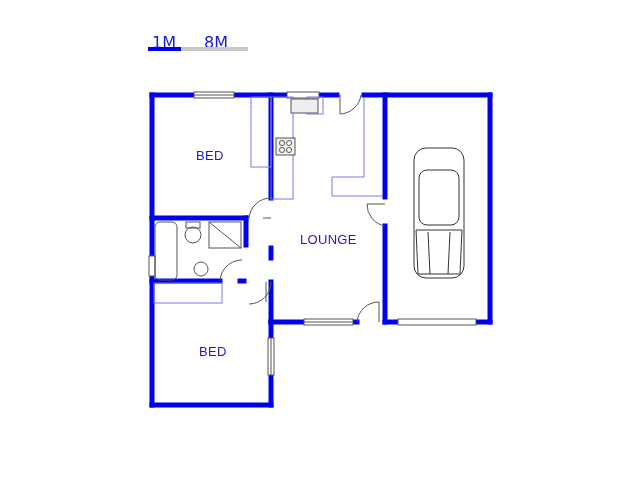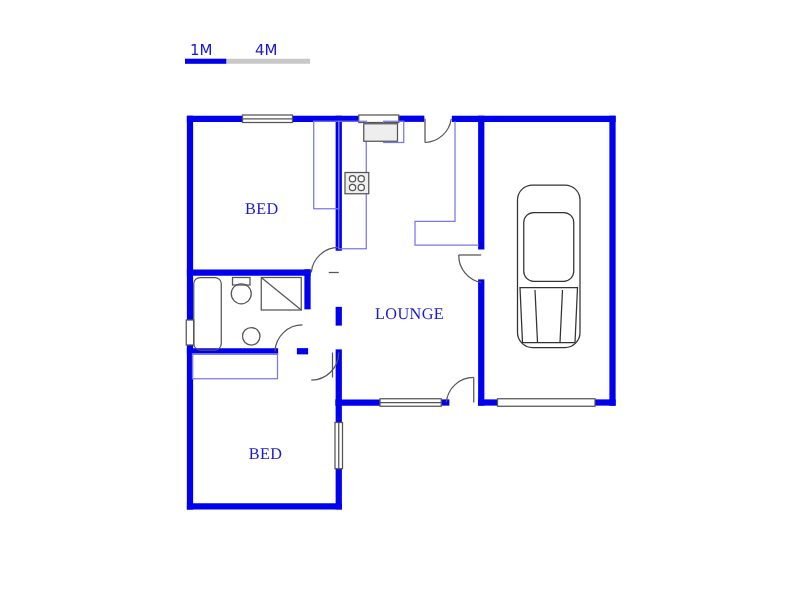--- a/index.html
+++ b/index.html
@@ -1,26 +1,26 @@
 <!DOCTYPE html>
 <html><head>
 <meta charset="utf-8">
 <style>
   html,body{margin:0;padding:0;background:#ffffff;}
   body{width:640px;height:480px;position:relative;overflow:hidden;font-family:"DejaVu Sans",sans-serif;}
   svg{position:absolute;left:0;top:0;}
-  .lbl{position:absolute;color:#1a1ad0;font-size:13px;font-family:Liberation Serif, serif;letter-spacing:0.3px;margin-top:11px;}
-  .scale-lbl{position:absolute;color:#1a1ad0;font-size:12px;font-family:"DejaVu Sans",sans-serif;}
+  .lbl{position:absolute;color:#1a1ad0;font-size:13px;font-family:Liberation Sans, sans-serif;letter-spacing:0.3px;}
+  .scale-lbl{position:absolute;color:#1a1ad0;font-size:16px;font-family:"DejaVu Sans",sans-serif;}
 </style>
 </head>
 <body>
 
 <div>
   <span class="scale-lbl" style="left:152px;top:33px;">1M</span>
-  <span class="scale-lbl" style="left:204px;top:33px;">4M</span>
+  <span class="scale-lbl" style="left:204px;top:33px;">8M</span>
 </div>
 
 <svg width="640" height="480">
 
   <rect x="148" y="47" width="100" height="4" fill="#c8c8c8"></rect>
   <rect x="148" y="47" width="33" height="4" fill="#0000ee"></rect>
 
   <g fill="none" stroke="#0000ee" stroke-width="5" stroke-linecap="square">
 
     <line x1="152" y1="95" x2="194" y2="95"></line>

